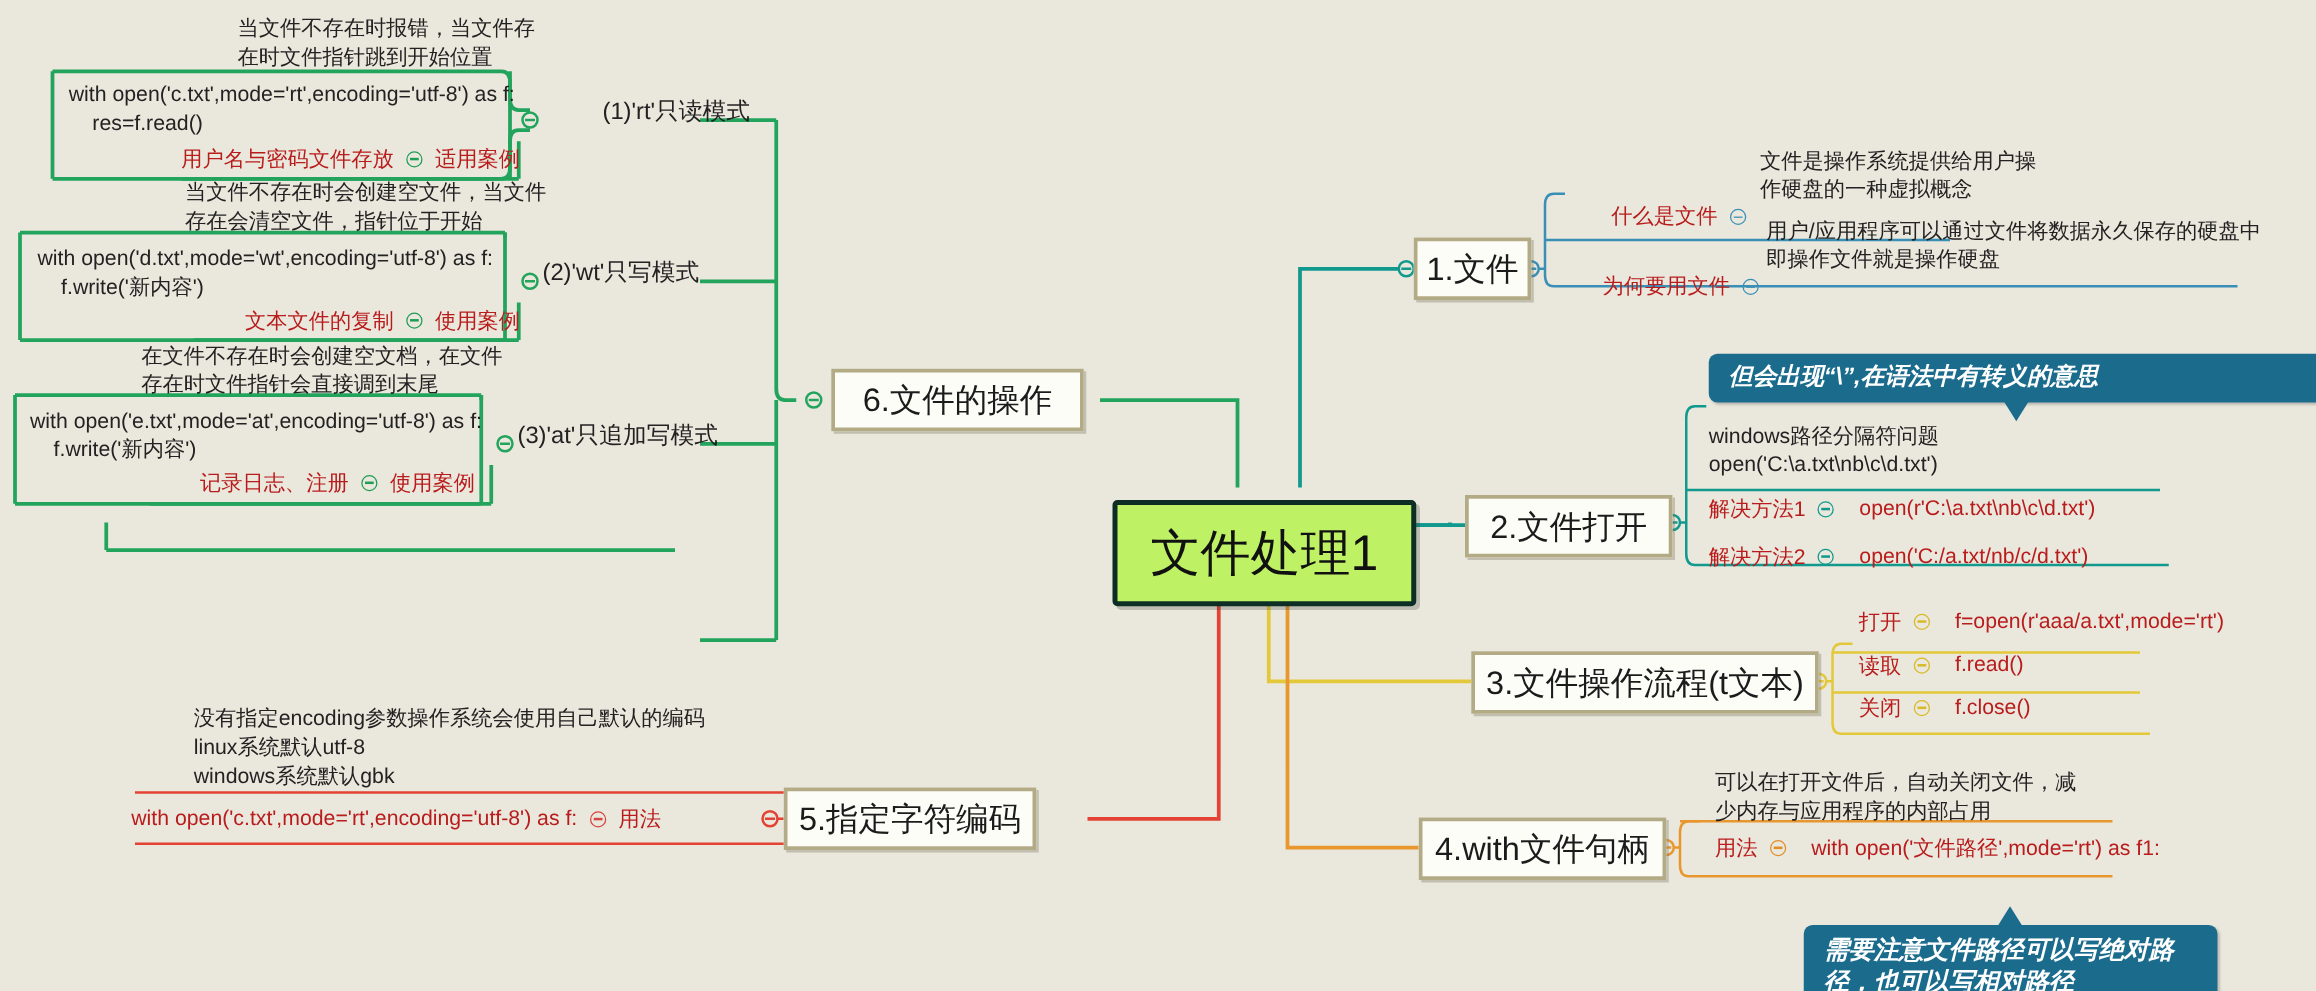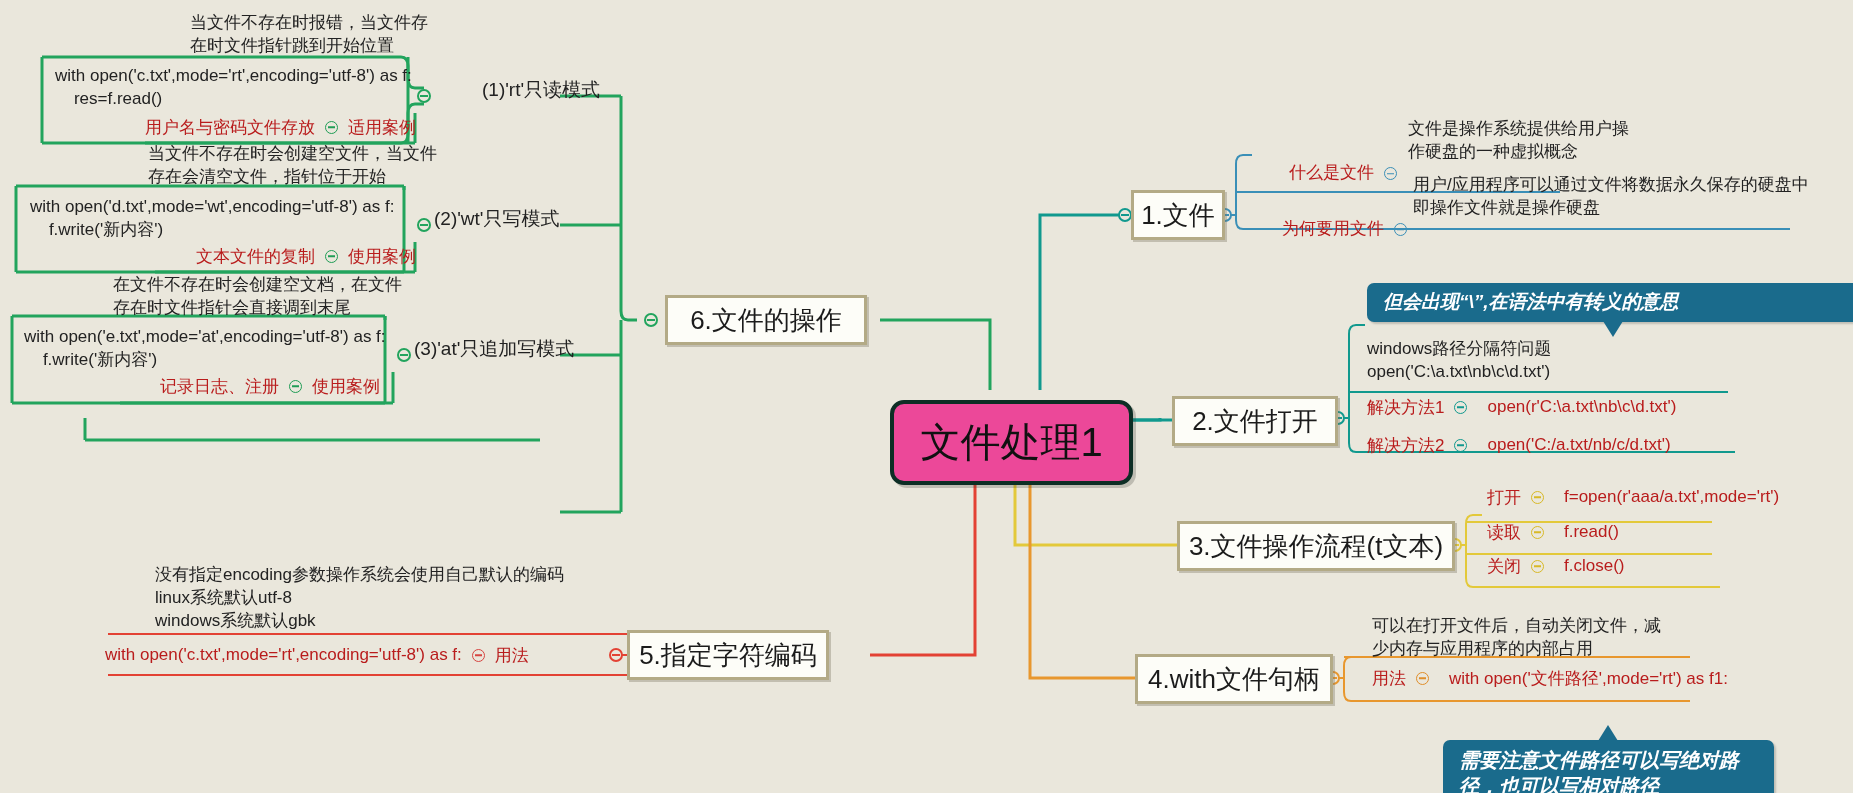--- a/index.html
+++ b/index.html
@@ -19,23 +19,23 @@
     background:#fdfdf8;
     border:3px solid #b3aa86;
     box-sizing:border-box;
     display:flex;align-items:center;justify-content:center;
     color:#1b1b1b;
     white-space:nowrap;
     box-shadow:2px 2px 0 rgba(120,115,95,.35);
   }
   .central{
     position:absolute;
-    background:#ec4899;
+    background:#bef264;
     border:4px solid #0d2e25;
-    border-radius:14px;
+    border-radius:4px;
     display:flex;align-items:center;justify-content:center;
     font-size:40px;color:#111;
     box-shadow:3px 3px 0 rgba(60,60,50,.25);
   }
   
   .row{position:absolute;display:flex;align-items:center;white-space:nowrap;color:#b91c1c;}
   .row .lbl{display:inline-block;}
   .bullet{
     display:inline-block;width:13px;height:13px;border-radius:50%;
     border:1.5px solid currentColor;box-sizing:border-box;margin:0 10px;

